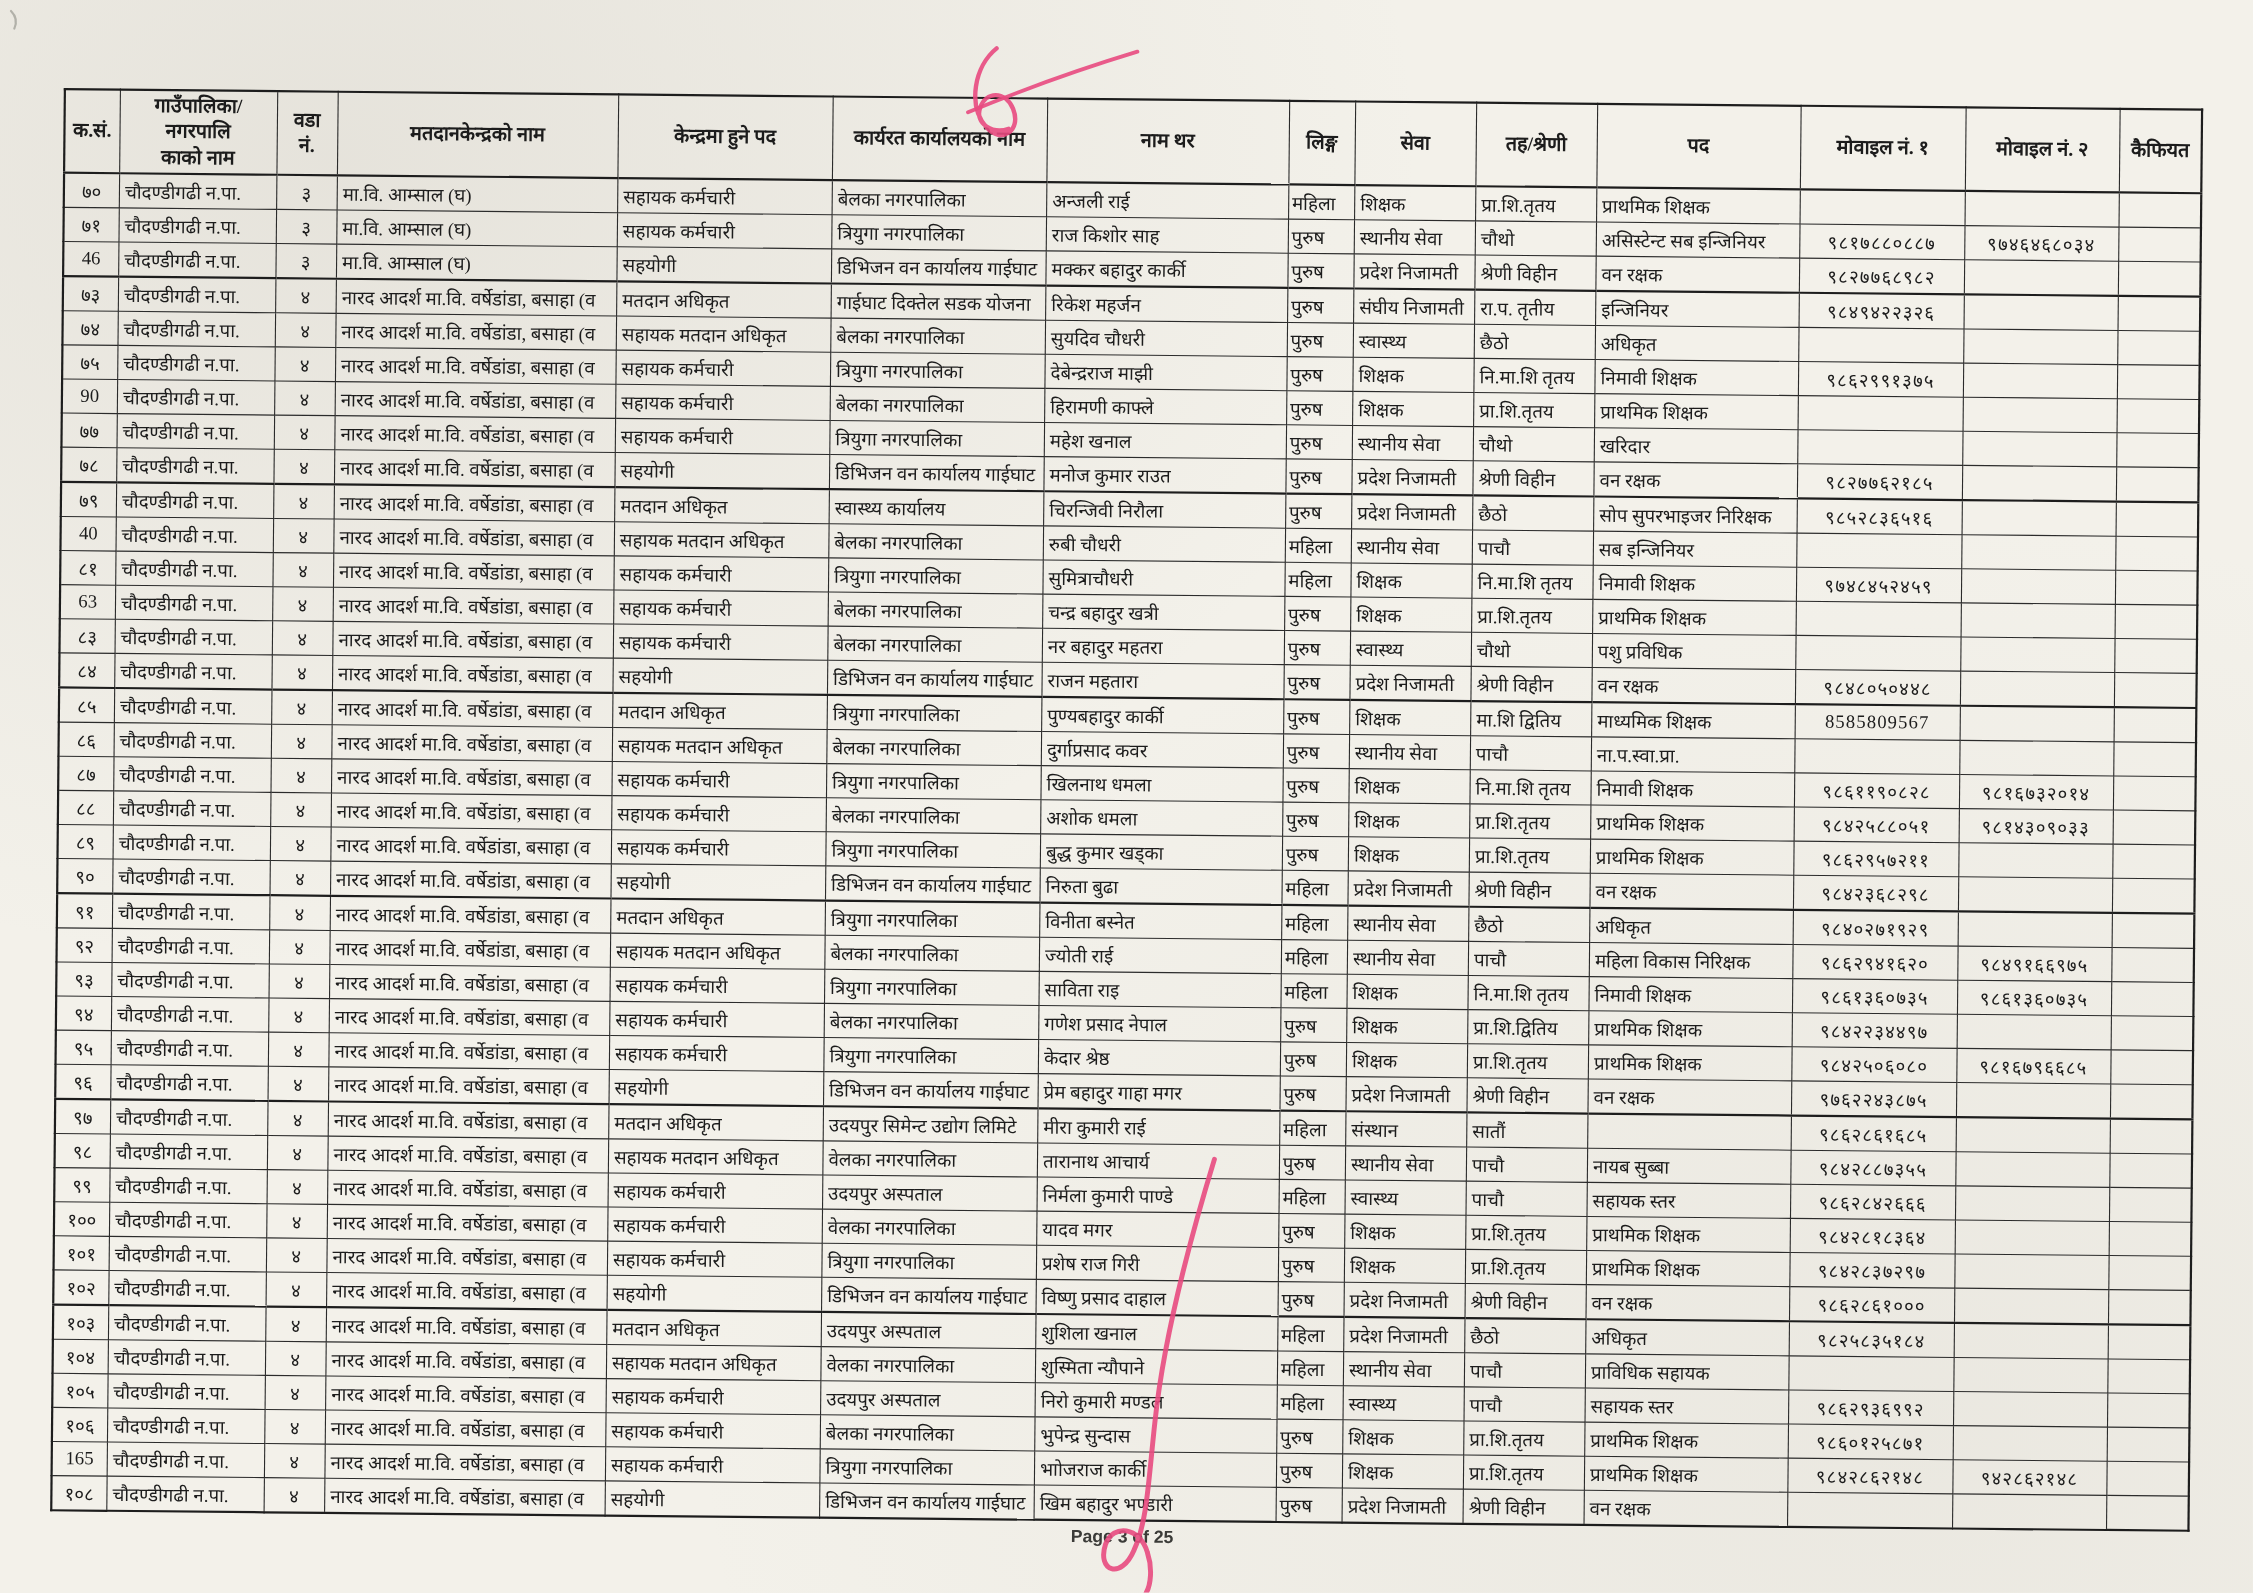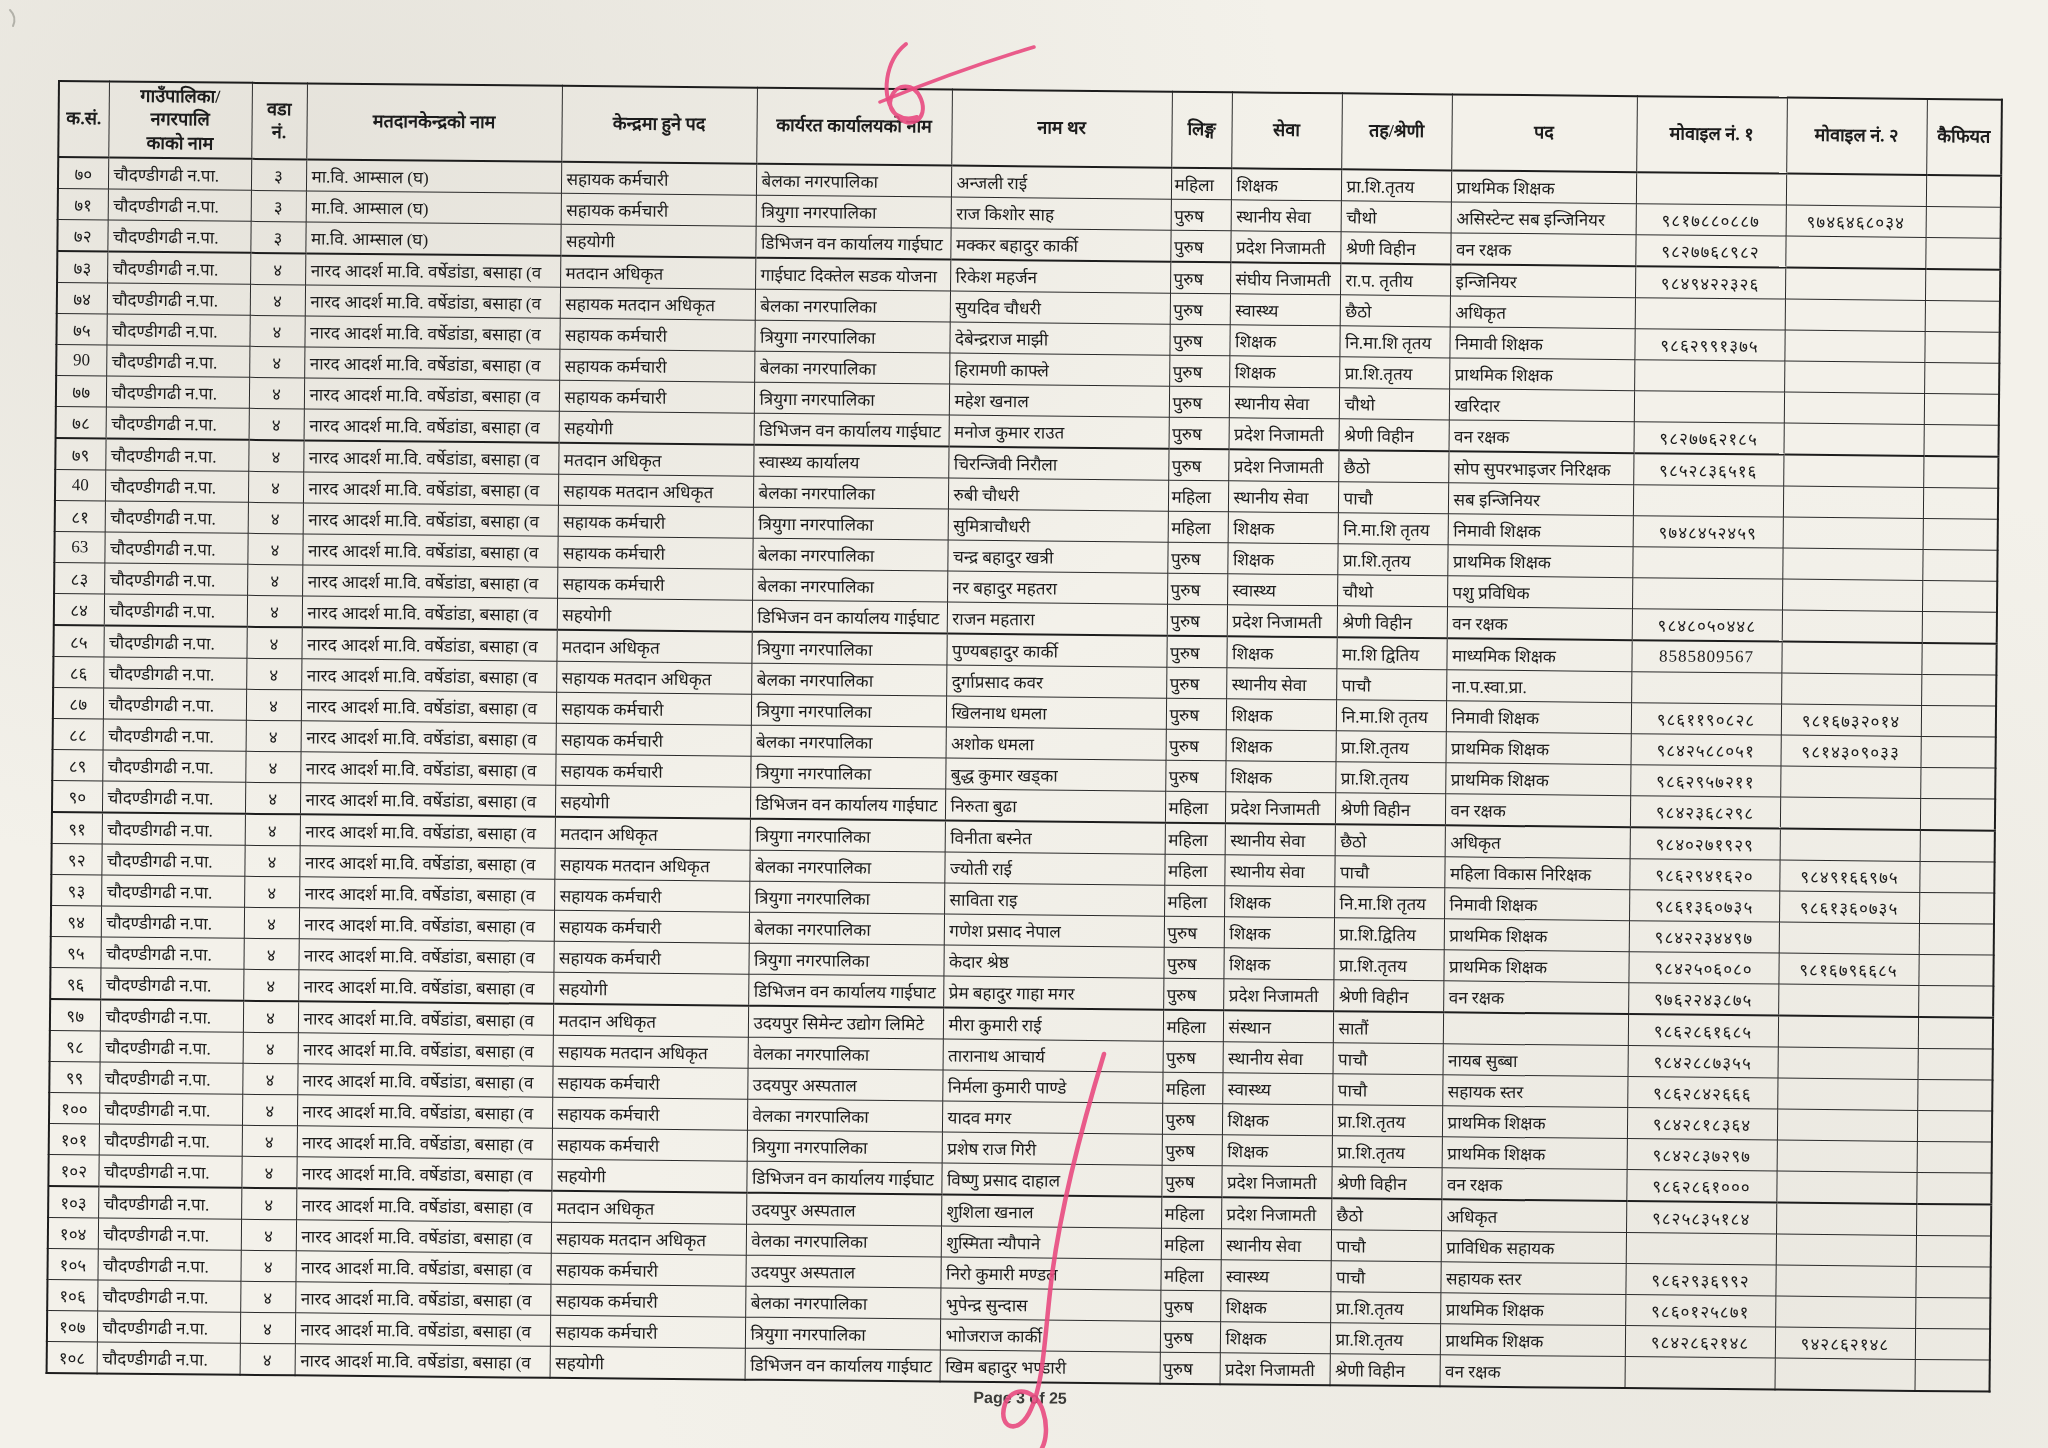--- a/index.html
+++ b/index.html
@@ -125,21 +125,21 @@
           <td class="c-name">राज किशोर साह</td>
           <td class="c-gender">पुरुष</td>
           <td class="c-service">स्थानीय सेवा</td>
           <td class="c-level">चौथो</td>
           <td class="c-post">असिस्टेन्ट सब इन्जिनियर</td>
           <td class="c-mobile1">९८१७८८०८८७</td>
           <td class="c-mobile2">९७४६४६८०३४</td>
           <td class="c-remark"></td>
         </tr>
         <tr>
-          <td class="c-sn">७२</td>
+          <td class="c-sn">46</td>
           <td class="c-municipality">चौदण्डीगढी न.पा.</td>
           <td class="c-ward">३</td>
           <td class="c-center">मा.वि. आम्साल (घ)</td>
           <td class="c-role">सहयोगी</td>
           <td class="c-office">डिभिजन वन कार्यालय गाईघाट</td>
           <td class="c-name">मक्कर बहादुर कार्की</td>
           <td class="c-gender">पुरुष</td>
           <td class="c-service">प्रदेश निजामती</td>
           <td class="c-level">श्रेणी विहीन</td>
           <td class="c-post">वन रक्षक</td>
@@ -685,21 +685,21 @@
           <td class="c-name">भुपेन्द्र सुन्दास</td>
           <td class="c-gender">पुरुष</td>
           <td class="c-service">शिक्षक</td>
           <td class="c-level">प्रा.शि.तृतय</td>
           <td class="c-post">प्राथमिक शिक्षक</td>
           <td class="c-mobile1">९८६०१२५८७१</td>
           <td class="c-mobile2"></td>
           <td class="c-remark"></td>
         </tr>
         <tr>
-          <td class="c-sn">१०७</td>
+          <td class="c-sn">165</td>
           <td class="c-municipality">चौदण्डीगढी न.पा.</td>
           <td class="c-ward">४</td>
           <td class="c-center">नारद आदर्श मा.वि. वर्षेडांडा, बसाहा (व</td>
           <td class="c-role">सहायक कर्मचारी</td>
           <td class="c-office">त्रियुगा नगरपालिका</td>
           <td class="c-name">भाोजराज कार्की</td>
           <td class="c-gender">पुरुष</td>
           <td class="c-service">शिक्षक</td>
           <td class="c-level">प्रा.शि.तृतय</td>
           <td class="c-post">प्राथमिक शिक्षक</td>

